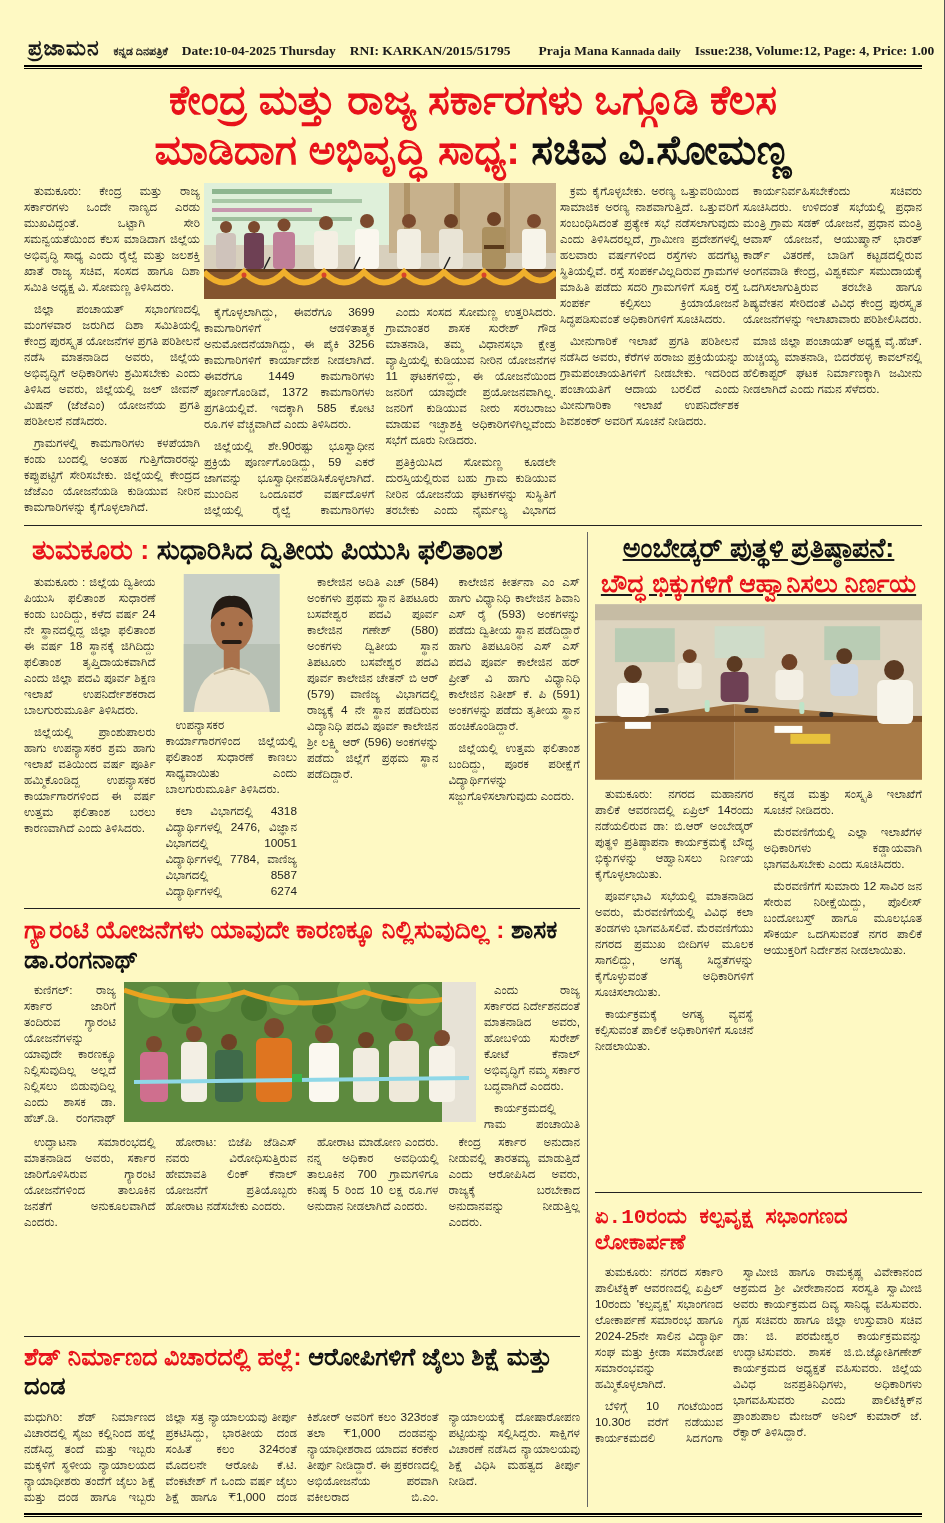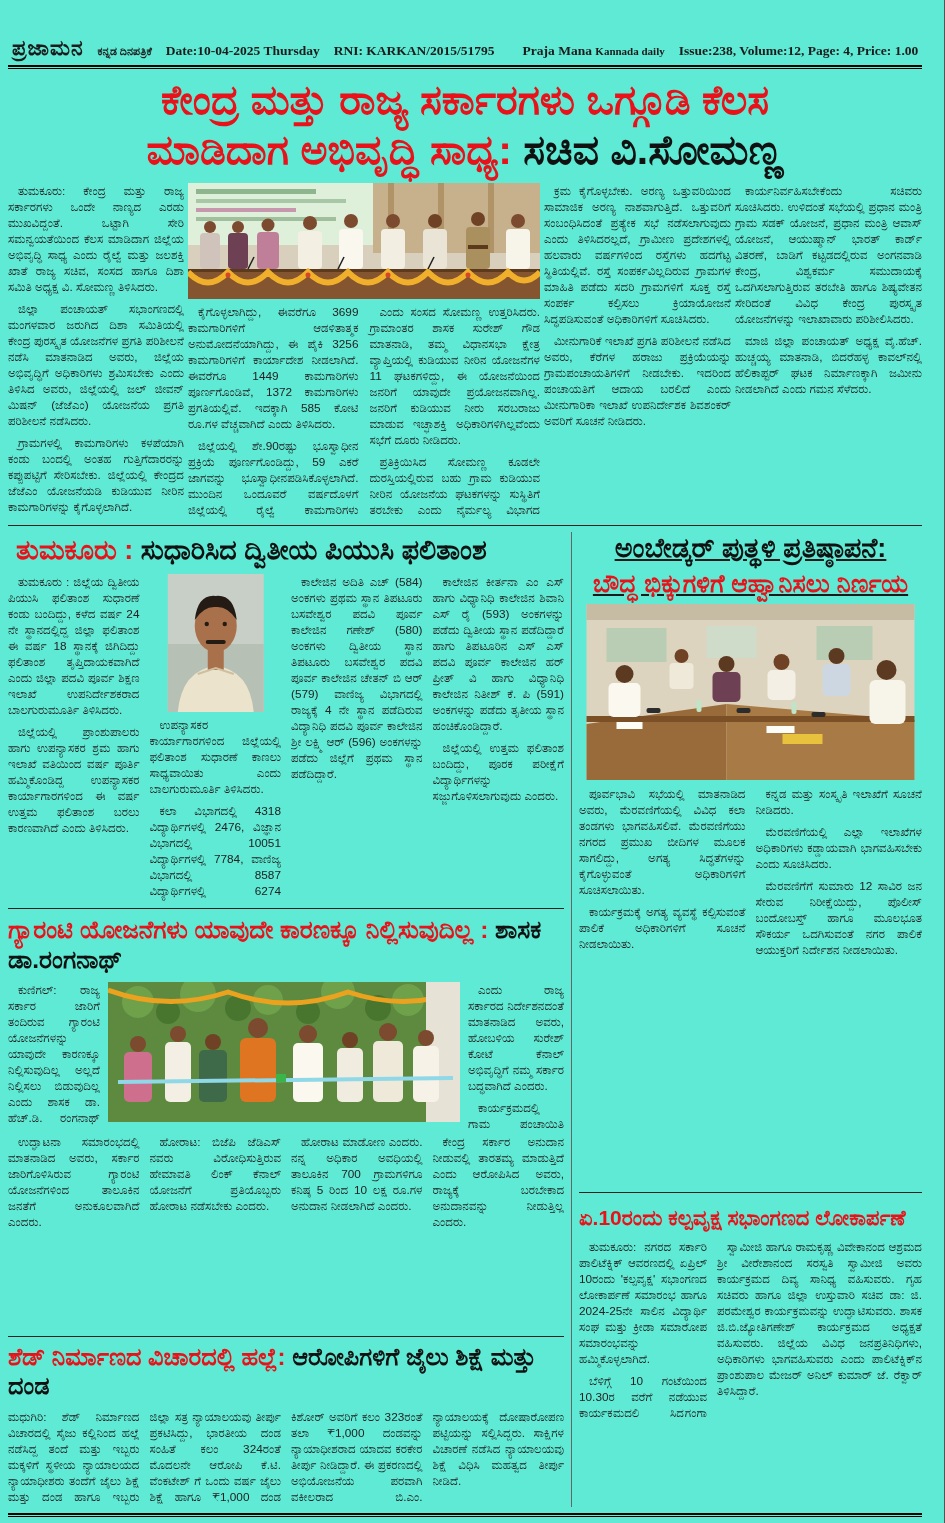--- a/index.html
+++ b/index.html
@@ -1,23 +1,23 @@
 <!DOCTYPE html>
 <html lang="kn" style="--red: #e8121a;"><head>
 <meta charset="utf-8">
 <style>
   :root{ --red:#e8121a; --ink:#1b1b1b; }
   *{box-sizing:border-box; margin:0; padding:0;}
   html,body{background:#f2f2f2;}
   .page{
     position:relative; width:945px; height:1523px; margin:0 auto;
-    background:#5eead4; color:var(--ink); overflow:hidden;
+    background:#fef9c3; color:var(--ink); overflow:hidden;
     border-right:1px solid #555;
     font-family:"Liberation Sans", sans-serif;
-    padding:34px 22px 6px 8px;
+    padding:34px 22px 6px 24px;
   }
   
   .masthead{display:flex; align-items:baseline; gap:14px; white-space:nowrap;
     font-family:"Liberation Serif", serif; font-weight:bold; font-size:13px; padding:2px 4px 4px 4px;}
   .masthead .logo{font-size:21px; letter-spacing:1px;}
   .masthead .logo-sub{font-size:11px; font-weight:bold;}
   .masthead .m-item{font-size:13.5px;}
   .masthead .m-small{font-size:11px;}
   .masthead .spacer{flex:1;}
   .mast-rule{height:4px; border-top:2px solid #000; border-bottom:1px solid #000; margin-bottom:6px;}
@@ -57,21 +57,21 @@
   .story3 .toprow .ph{width:352px; flex:none;}
   .story3 .bottomrow{display:flex; gap:10px; height:196px; overflow:hidden; margin-top:6px;}
   .story3 .bottomrow .col{flex:1; overflow:hidden;}
   
   .storyA h2{font-size:27px; text-align:center;text-decoration:underline;}
   .storyA h2 .line2{display:block; font-size:25px; margin-top:4px;}
   .storyA .cols{display:flex; gap:10px; height:400px; overflow:hidden; margin-top:6px;}
   .storyA .cols .col{flex:1; overflow:hidden;}
   .storyA .ph{margin-top:6px;}
   
-  .storyK h2{font-size:21px; color:var(--red); margin:12px 0 8px 0;}
+  .storyK h2{font-size:21px; color:var(--red); margin:12px 0 8px 0;font-family:Liberation Mono, monospace;}
   .storyK .cols{display:flex; gap:10px; height:178px; overflow:hidden;justify-content:center;}
   .storyK .cols .col1{width:128px; flex:none; overflow:hidden;}
   .storyK .cols .col2{flex:1; overflow:hidden;}
   
   .storyS h2{font-size:24px; margin:4px 0 8px 0;}
   .storyS .cols{display:flex; gap:10px; height:98px; overflow:hidden;}
   .storyS .cols .col{flex:1; overflow:hidden;}
   .storyS .cols p{text-indent:0;}
   
   .footer{margin-top:6px;}
@@ -370,20 +370,21 @@
               <rect x="205" y="98" width="5" height="12" rx="2"></rect>
             </g>
           <g fill="#fdfdf8">
               <rect x="30" y="118" width="26" height="7"></rect>
               <rect x="180" y="122" width="28" height="7"></rect>
             </g>
           <rect x="196" y="130" width="40" height="10" fill="#e8c23c"></rect>
         </svg>
         <div class="cols body-text">
           <div class="col">
+            <p>ತುಮಕೂರು: ನಗರದ ಮಹಾನಗರ ಪಾಲಿಕೆ ಆವರಣದಲ್ಲಿ ಏಪ್ರಿಲ್ 14ರಂದು ನಡೆಯಲಿರುವ ಡಾ: ಬಿ.ಆರ್ ಅಂಬೇಡ್ಕರ್ ಪುತ್ಥಳಿ ಪ್ರತಿಷ್ಠಾಪನಾ ಕಾರ್ಯಕ್ರಮಕ್ಕೆ ಬೌದ್ಧ ಭಿಕ್ಕುಗಳನ್ನು ಆಹ್ವಾನಿಸಲು ನಿರ್ಣಯ ಕೈಗೊಳ್ಳಲಾಯಿತು.</p>
             <p>ಪೂರ್ವಭಾವಿ ಸಭೆಯಲ್ಲಿ ಮಾತನಾಡಿದ ಅವರು, ಮೆರವಣಿಗೆಯಲ್ಲಿ ವಿವಿಧ ಕಲಾ ತಂಡಗಳು ಭಾಗವಹಿಸಲಿವೆ. ಮೆರವಣಿಗೆಯು ನಗರದ ಪ್ರಮುಖ ಬೀದಿಗಳ ಮೂಲಕ ಸಾಗಲಿದ್ದು, ಅಗತ್ಯ ಸಿದ್ಧತೆಗಳನ್ನು ಕೈಗೊಳ್ಳುವಂತೆ ಅಧಿಕಾರಿಗಳಿಗೆ ಸೂಚಿಸಲಾಯಿತು.</p>
             <p>ಕಾರ್ಯಕ್ರಮಕ್ಕೆ ಅಗತ್ಯ ವ್ಯವಸ್ಥೆ ಕಲ್ಪಿಸುವಂತೆ ಪಾಲಿಕೆ ಅಧಿಕಾರಿಗಳಿಗೆ ಸೂಚನೆ ನೀಡಲಾಯಿತು.</p>
           </div>
           <div class="col">
             <p>ಕನ್ನಡ ಮತ್ತು ಸಂಸ್ಕೃತಿ ಇಲಾಖೆಗೆ ಸೂಚನೆ ನೀಡಿದರು.</p>
             <p>ಮೆರವಣಿಗೆಯಲ್ಲಿ ಎಲ್ಲಾ ಇಲಾಖೆಗಳ ಅಧಿಕಾರಿಗಳು ಕಡ್ಡಾಯವಾಗಿ ಭಾಗವಹಿಸಬೇಕು ಎಂದು ಸೂಚಿಸಿದರು.</p>
             <p>ಮೆರವಣಿಗೆಗೆ ಸುಮಾರು 12 ಸಾವಿರ ಜನ ಸೇರುವ ನಿರೀಕ್ಷೆಯಿದ್ದು, ಪೊಲೀಸ್ ಬಂದೋಬಸ್ತ್ ಹಾಗೂ ಮೂಲಭೂತ ಸೌಕರ್ಯ ಒದಗಿಸುವಂತೆ ನಗರ ಪಾಲಿಕೆ ಆಯುಕ್ತರಿಗೆ ನಿರ್ದೇಶನ ನೀಡಲಾಯಿತು.</p>
           </div>
         </div>
       </div>

